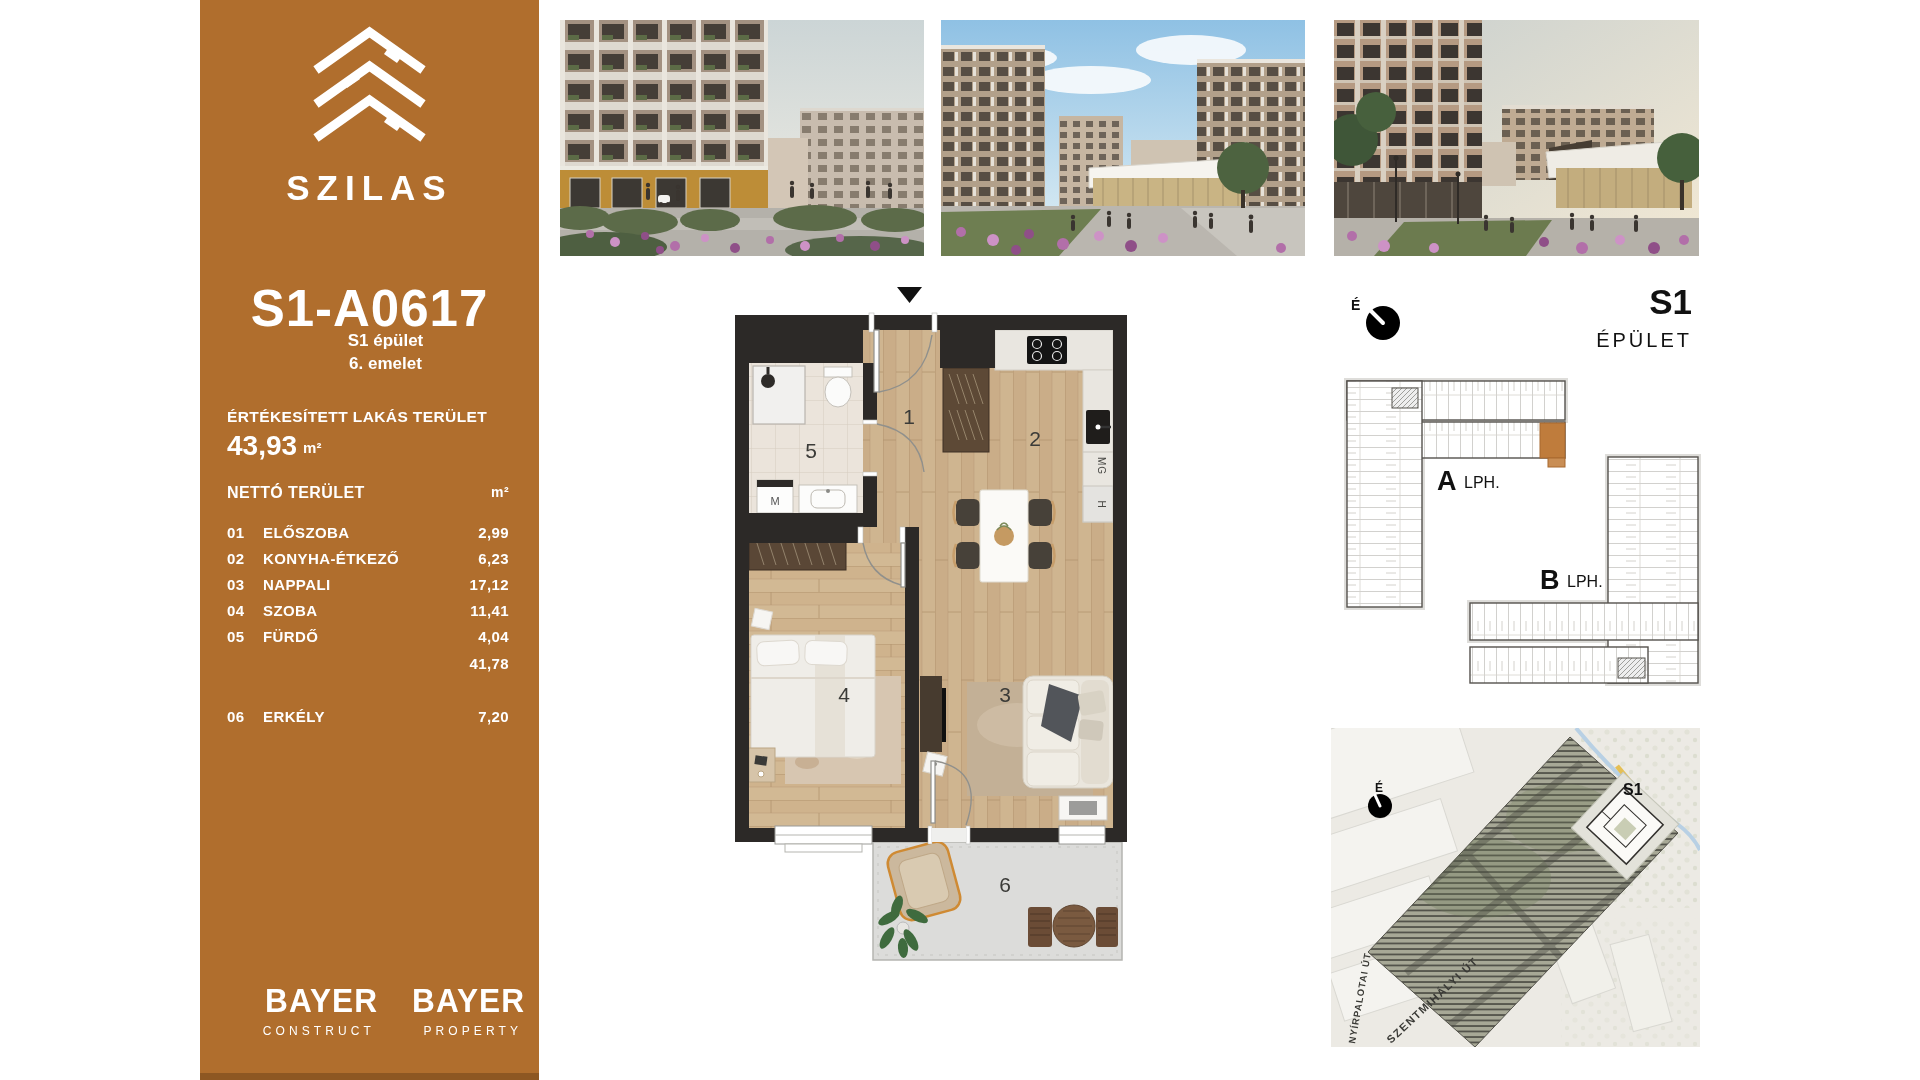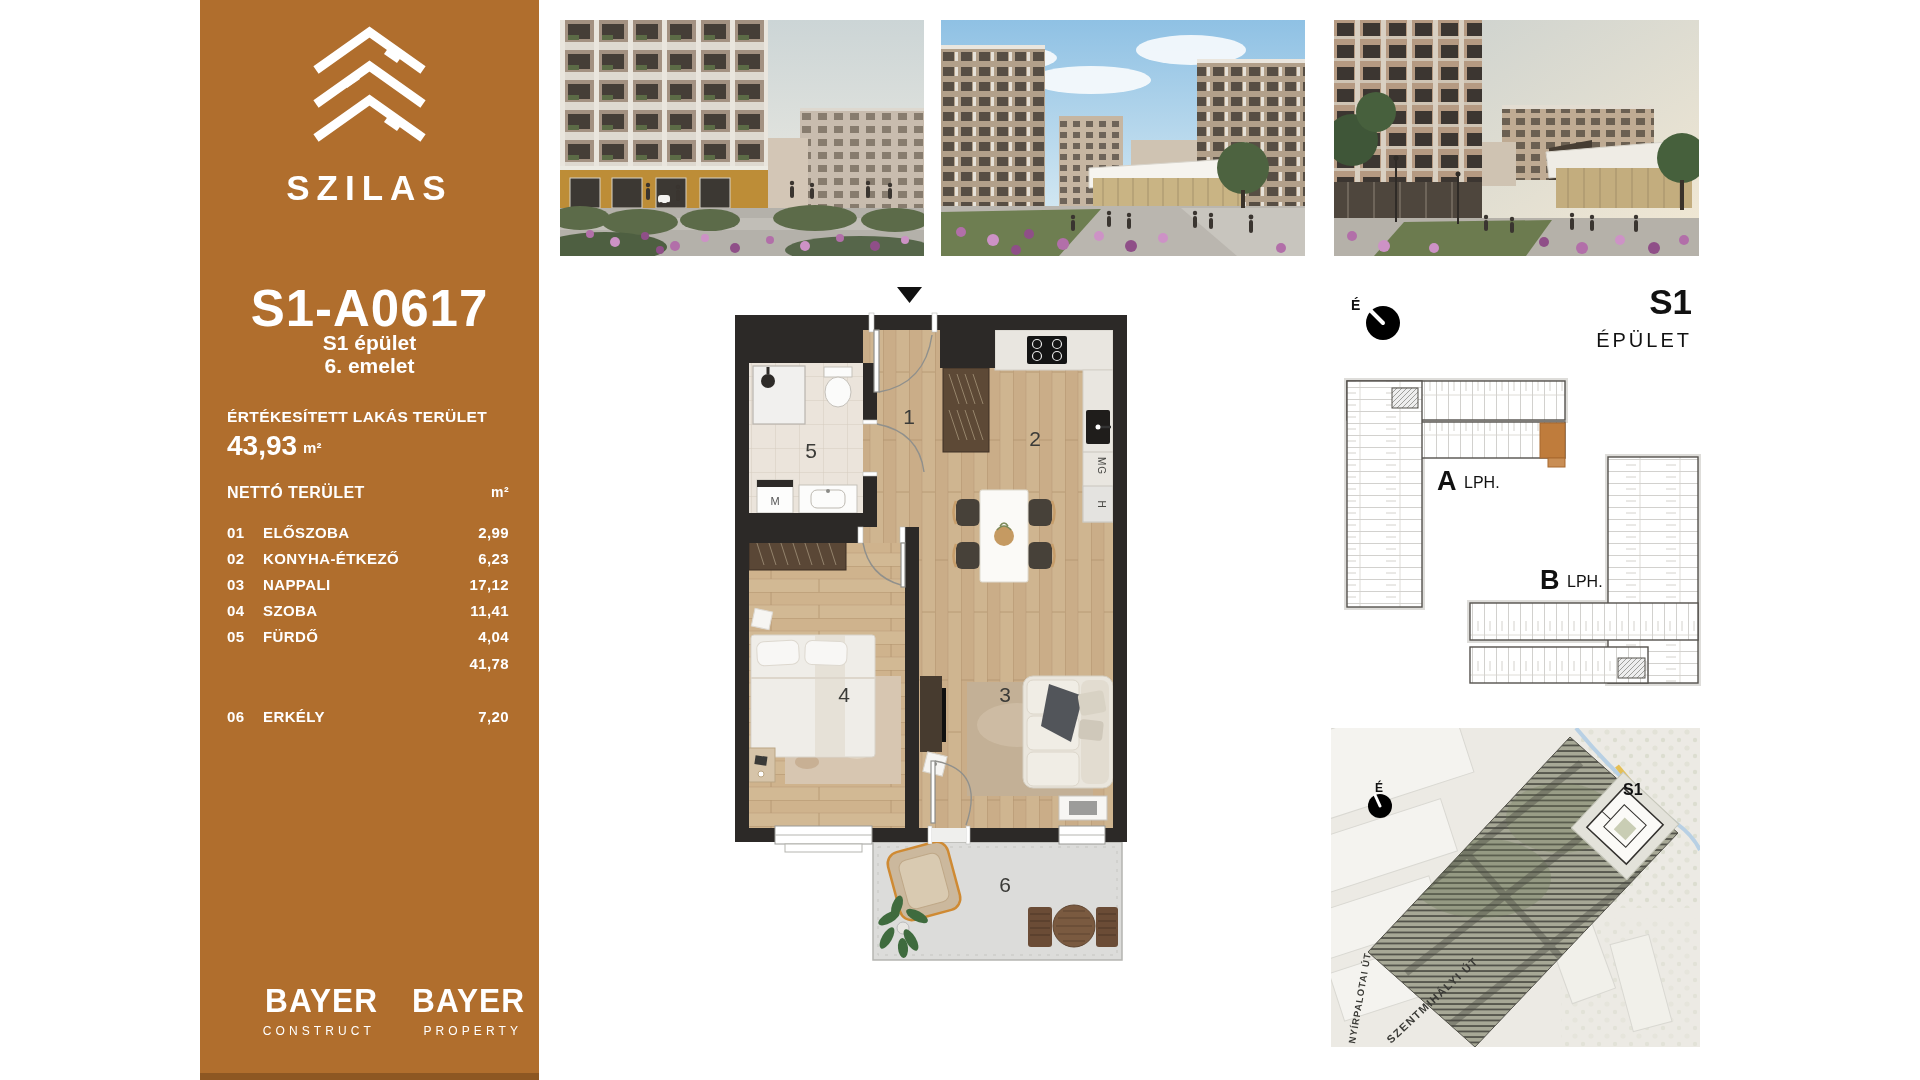--- a/index.html
+++ b/index.html
@@ -4,21 +4,21 @@
 <style>
   html,body{margin:0;padding:0;background:#fff;}
   .stage{position:relative;width:1920px;height:1080px;background:#ffffff;overflow:hidden;
          font-family:"Liberation Sans","DejaVu Sans",sans-serif;}
   .abs{position:absolute;}
   
   .sidebar{position:absolute;left:200px;top:0;width:339px;height:1080px;background:#b06e2d;color:#fff;}
   .sidebar .strip{position:absolute;left:0;right:0;bottom:0;height:7px;background:rgba(61,36,9,.30);}
   .wordmark{position:absolute;left:0;width:100%;text-align:center;font-weight:600;letter-spacing:7px;font-size:35px;}
   .unit-id{position:absolute;left:0;width:100%;text-align:center;font-weight:800;font-size:51px;letter-spacing:1px;}
-  .unit-sub{position:absolute;left:0;width:100%;text-align:center;font-weight:700;font-size:21px;}
+  .unit-sub{position:absolute;left:16px;width:100%;text-align:center;font-weight:700;font-size:17px;}
   .lbl{position:absolute;left:27px;font-weight:700;font-size:15.5px;letter-spacing:.4px;}
   .bigval{position:absolute;left:27px;font-weight:800;font-size:28px;}
   .bigval .un{font-size:15px;font-weight:700;margin-left:6px;vertical-align:2px;}
   .net-head{position:absolute;left:27px;right:30px;top:484px;font-weight:700;font-size:16px;letter-spacing:.4px;}
   .net-head .u{float:right;font-size:14px;}
   .trow{position:absolute;left:27px;right:30px;height:18px;font-size:15px;font-weight:600;letter-spacing:.4px;}
   .trow .num{position:absolute;left:0;}
   .trow .nm{position:absolute;left:36px;}
   .trow .val{position:absolute;right:0;}
   .bayer{position:absolute;width:150px;color:#fff;text-align:right;}

